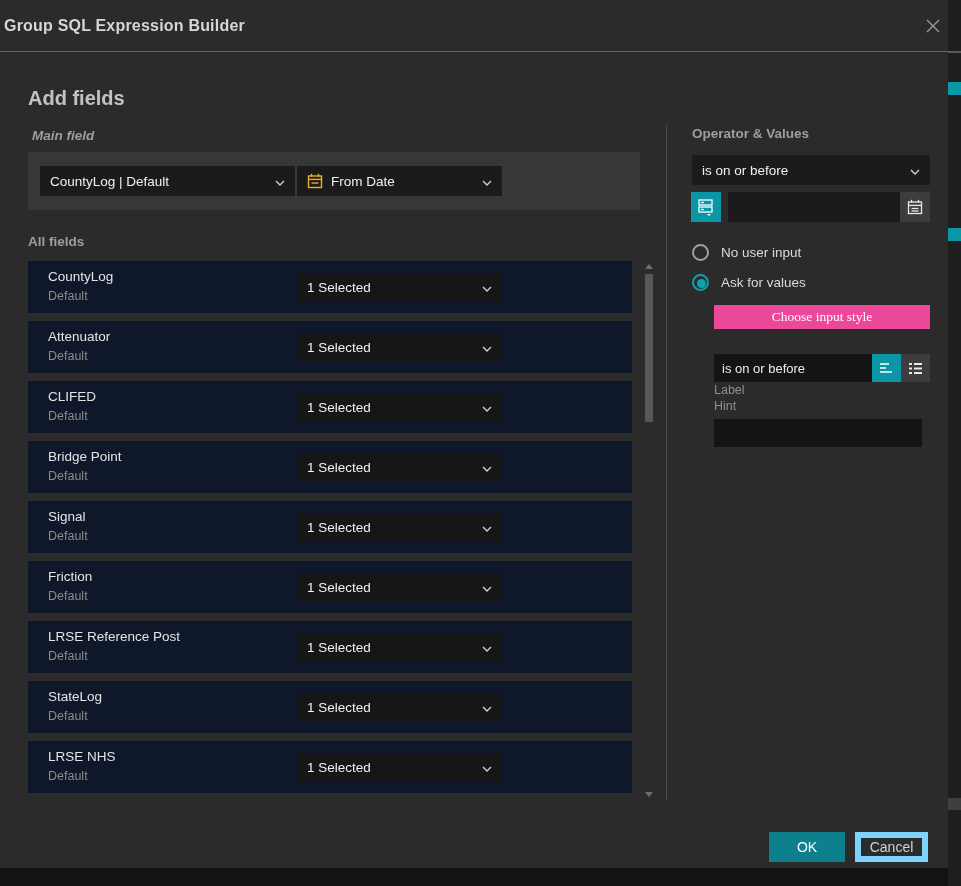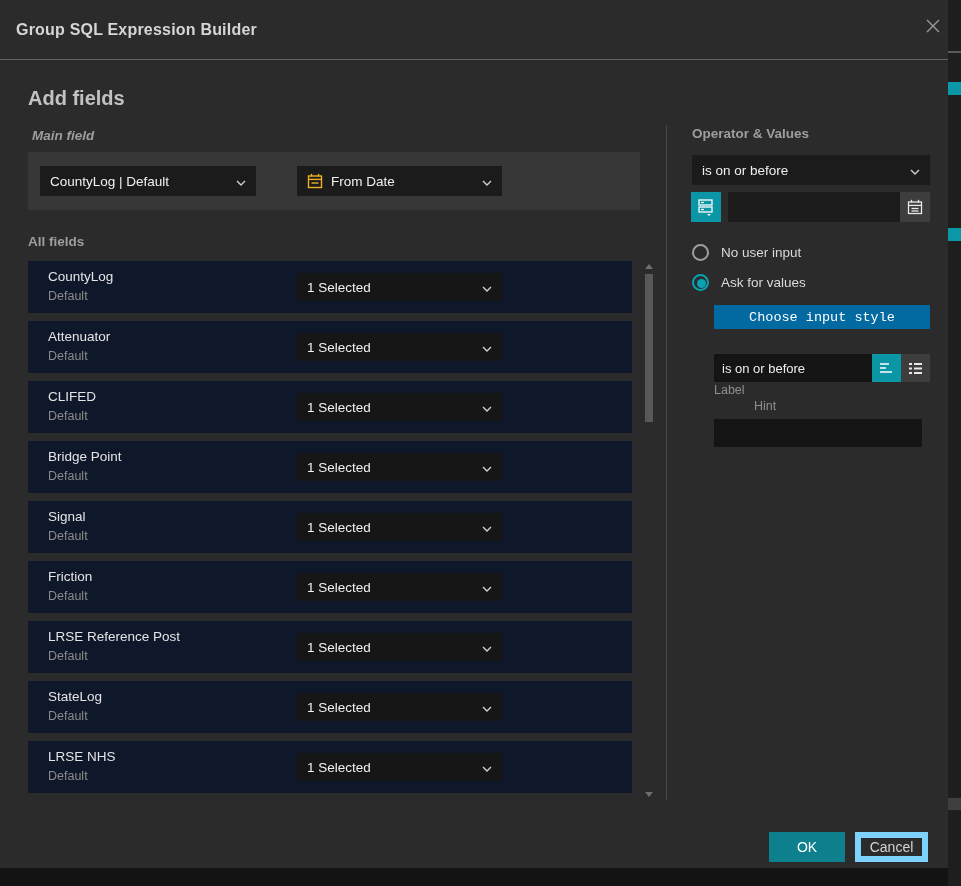--- a/index.html
+++ b/index.html
@@ -9,23 +9,23 @@
     font-family:"Liberation Sans", sans-serif;
     position:relative;
     overflow:hidden;
   }
   .dialog {
     position:absolute; left:0; top:0; width:948px; height:868px;
     background:#2b2b2b;
   }
   
   .hdr {
-    position:absolute; left:0; top:0; width:100%; height:60px;
+    position:absolute; left:0; top:0; width:100%; height:52px;
     border-bottom:1px solid #656565;
-    display:flex; align-items:center; padding:0 16px;
+    display:flex; align-items:center; padding:0 4px;
   }
   .hdr-title { font-size:16px; font-weight:bold; color:#d6d6d6; letter-spacing:.2px; }
   .close-btn {
     position:absolute; right:6px; top:17px; width:18px; height:18px;
     cursor:pointer; display:flex; align-items:center; justify-content:center;
   }
   
   .h-add { position:absolute; left:28px; top:87px; font-size:20px; font-weight:bold; color:#c2c2c2; }
   .lbl-sub { font-size:13.5px; font-weight:bold; color:#9e9e9e; }
   .lbl-main-field { position:absolute; left:32px; top:128px;font-style:italic; }
@@ -35,21 +35,21 @@
     position:absolute; left:28px; top:152px; width:612px; height:58px;
     background:#373737;
   }
   .sel {
     background:#1b1b1b; color:#f0f0f0; font-size:13.5px;
     display:flex; align-items:center; padding:0 10px; cursor:pointer;
     position:absolute; height:30px;
   }
   .sel .sel-text { flex:1; white-space:nowrap; overflow:hidden; }
   .sel .chev { flex:none; margin-left:6px; }
-  .sel-layer { left:12px; top:14px; width:216px; }
+  .sel-layer { left:12px; top:14px; width:255px; }
   .sel-field { left:269px; top:14px; width:205px; }
   .sel-field .cal { margin-right:8px; display:flex; }
   
   .fields-list { position:absolute; left:28px; top:261px; width:604px; }
   .field-row {
     position:relative; height:52px; margin-bottom:8px; background:#0f172a;
   }
   .field-name { position:absolute; left:20px; top:8px; font-size:13.5px; color:#e4e4e4; }
   .field-sub  { position:absolute; left:20px; top:28px; font-size:12.5px; color:#8c8c8c; }
   .row-sel { left:269px; top:12px; width:205px; height:28px; background:#161616; }
@@ -89,37 +89,37 @@
   }
   .radio-circle.checked { border-color:#0aa2b0; }
   .radio-circle.checked::after {
     content:""; position:absolute; left:3px; top:3px; width:9px; height:9px;
     border-radius:50%; background:#0aa2b0;
   }
   .radio-label { font-size:13.5px; color:#dadada; }
   
   .btn-choose {
     position:absolute; left:714px; top:305px; width:216px; height:24px;
-    background:#0369a1; border:none; color:#fff; font-size:13.5px; cursor:pointer;
-    font-family:Liberation Mono, monospace;
+    background:#ec4899; border:none; color:#fff; font-size:13.5px; cursor:pointer;
+    font-family:Liberation Serif, serif;
   }
   .lbl-small { font-size:12.5px; color:#8e8e8e; }
   .lbl-label { position:absolute; left:714px; top:335px;margin-top:48px; }
   .label-row { position:absolute; left:714px; top:354px; width:216px; height:28px; display:flex; }
   .label-input {
     width:158px; height:28px; background:#141414; border:none; color:#ececec;
     font-size:13px; padding:0 8px; outline:none; flex:none;
   }
   .btn-style {
     width:29px; height:28px; border:none; cursor:pointer; flex:none;
     display:flex; align-items:center; justify-content:center;
   }
   .btn-style.active { background:#0a96a4; }
   .btn-style.idle { background:#3d3d3d; }
-  .lbl-hint { position:absolute; left:714px; top:399px;margin-left:40px; }
+  .lbl-hint { position:absolute; left:714px; top:399px; }
   .hint-input {
     position:absolute; left:714px; top:419px; width:208px; height:28px;
     background:#141414; border:none; color:#ececec; font-size:13px; padding:0 8px; outline:none;
   }
   
   .btn-ok {
     position:absolute; left:769px; top:832px; width:76px; height:30px;
     background:#0d7f8d; color:#fff; border:none; font-size:14px; cursor:pointer;
     font-family:"Liberation Sans", sans-serif;
   }

